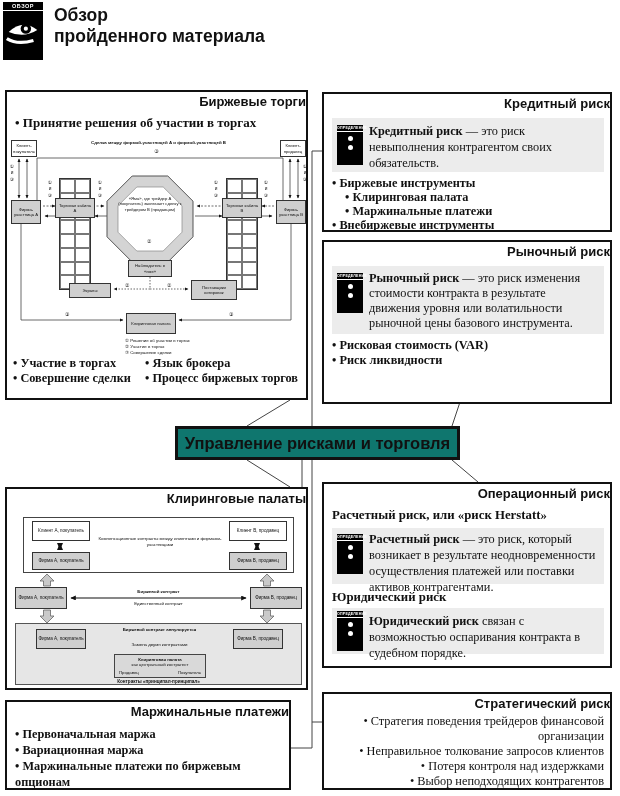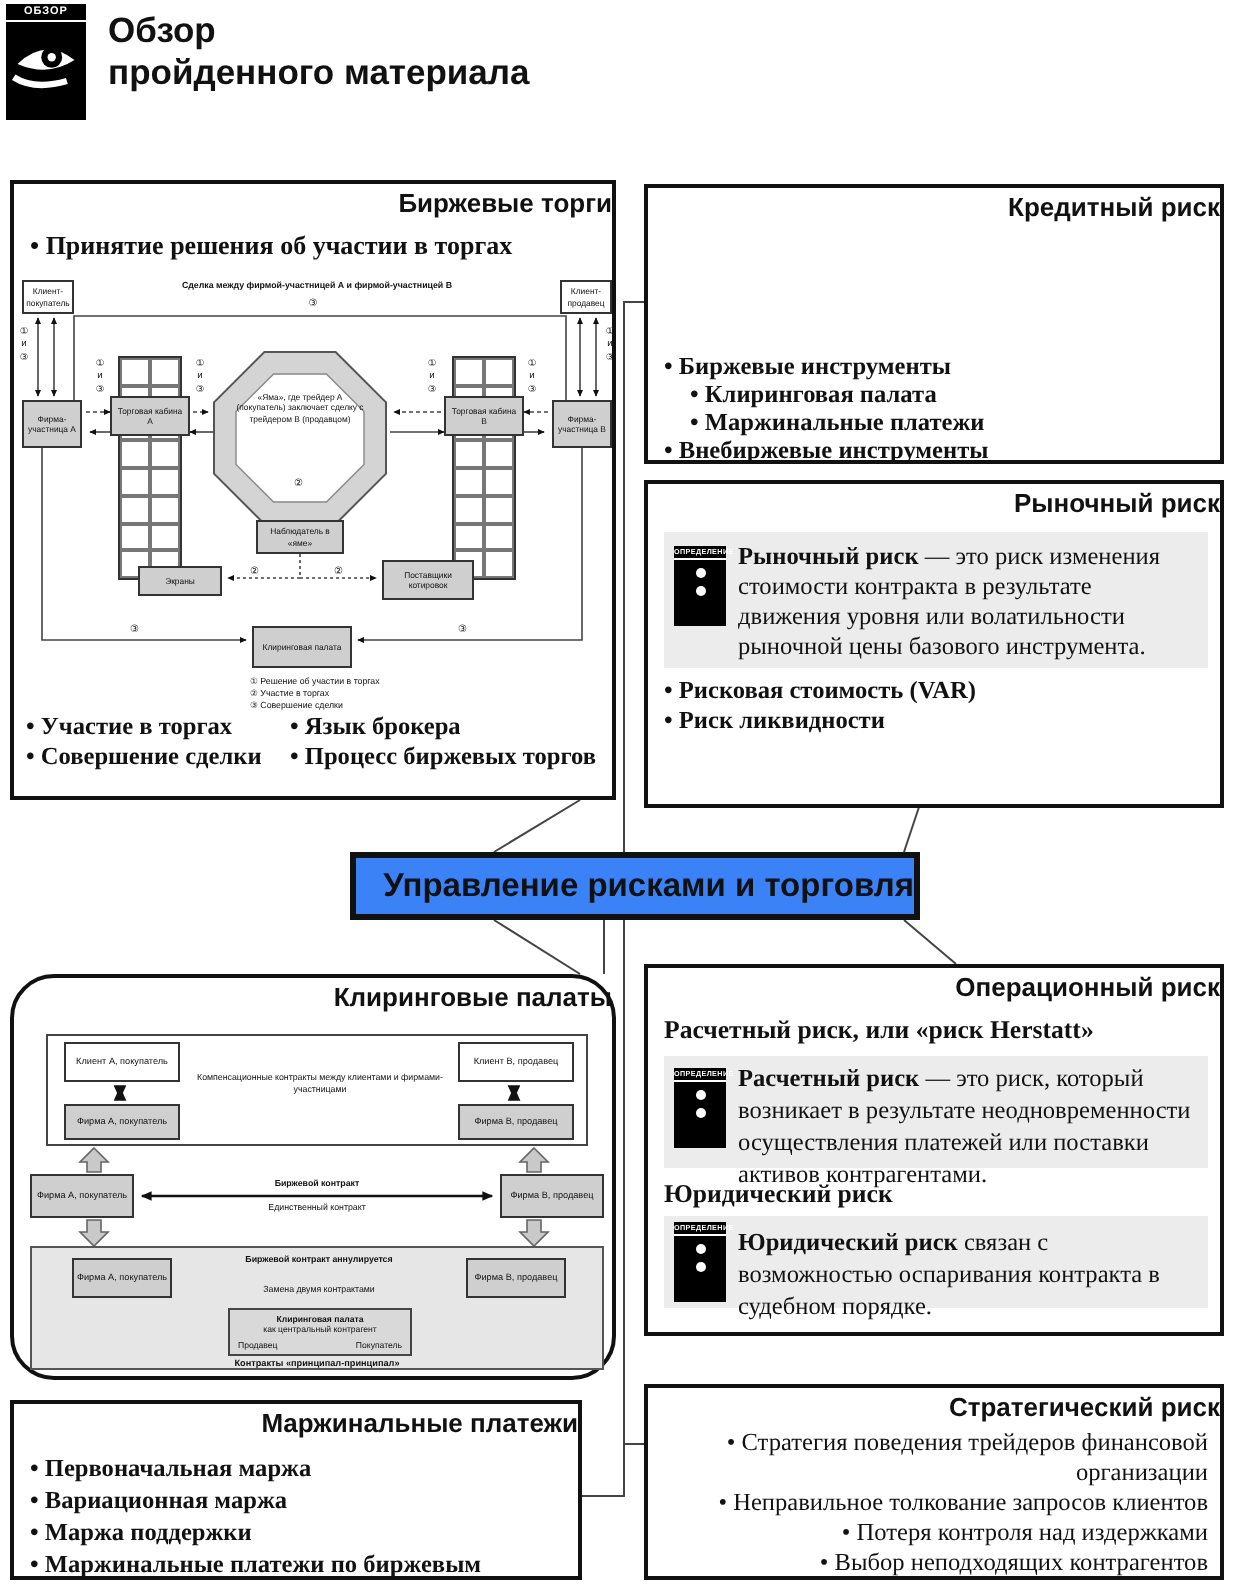--- a/index.html
+++ b/index.html
@@ -194,20 +194,30 @@
     <div class="bl">Совершение сделки</div>
   </div>
   <div class="abs serifb" style="left:138px;top:264px;width:162px;">
     <div class="bl">Язык брокера</div>
     <div class="bl">Процесс биржевых торгов</div>
   </div>
 </div>
 
 <div class="bigbox" style="left:322px;top:92px;width:290px;height:140px;">
   <div class="boxtitle">Кредитный риск</div>
+  <div class="defblock" style="left:8px;top:24px;width:272px;height:54px;">
+    <div class="defic">
+      <span class="t">ОПРЕДЕЛЕНИЕ</span>
+        <span class="d"></span>
+        <span class="d"></span>
+    </div>
+    <div class="deftxt">
+      <b>Кредитный риск</b><span> — это риск невыполнения контрагентом своих обязательств.</span>
+    </div>
+  </div>
   <div class="abs serifb" style="left:8px;top:82px;width:274px;line-height:14px;">
     <div class="bl">Биржевые инструменты</div>
     <div class="bl" style="margin-left:13px;">Клиринговая палата</div>
     <div class="bl" style="margin-left:13px;">Маржинальные платежи</div>
     <div class="bl">Внебиржевые инструменты</div>
   </div>
 </div>
 
 <div class="bigbox" style="left:322px;top:240px;width:290px;height:164px;">
   <div class="boxtitle">Рыночный риск</div>
@@ -220,25 +230,25 @@
     <div class="deftxt" style="line-height:15px;">
       <b>Рыночный риск</b><span> — это риск изменения стоимости контракта в результате движения уровня или волатильности рыночной цены базового инструмента.</span>
     </div>
   </div>
   <div class="abs serifb" style="left:8px;top:96px;width:274px;">
     <div class="bl">Рисковая стоимость (VAR)</div>
     <div class="bl">Риск ликвидности</div>
   </div>
 </div>
 
-<div class="abs" style="left:175px;top:426px;width:285px;height:34px;border:3px solid #111;background:#3b82f6;display:flex;align-items:center;justify-content:flex-end;">
+<div class="abs" style="left:175px;top:426px;width:285px;height:34px;border:3px solid #111;background:#0f766e;display:flex;align-items:center;justify-content:center;">
   <span style="font-size:16.5px;font-weight:bold;">Управление рисками и торговля</span>
 </div>
 
-<div class="bigbox" style="left:5px;top:487px;width:303px;height:203px;border-radius:22px;">
+<div class="bigbox" style="left:5px;top:487px;width:303px;height:203px;">
   <div class="boxtitle">Клиринговые палаты</div>
 
   <svg class="ov" width="303" height="203" viewBox="0 0 303 203">
     <defs>
       <marker id="ca" markerWidth="5" markerHeight="5" refX="4" refY="2" orient="auto-start-reverse">
         <path d="M0,0 L4.5,2 L0,4 Z" fill="#111"></path>
       </marker>
     </defs>
     <g stroke="#111" fill="none">
       <path d="M53,55 V60" stroke-width="1.6" marker-start="url(#ca)" marker-end="url(#ca)"></path>
@@ -310,21 +320,20 @@
       <b>Юридический риск</b><span> связан с возможностью оспаривания контракта в судебном порядке.</span>
     </div>
   </div>
 </div>
 
 <div class="bigbox" style="left:5px;top:700px;width:286px;height:90px;">
   <div class="boxtitle">Маржинальные платежи</div>
   <div class="abs serifb" style="left:8px;top:24px;width:272px;line-height:16px;">
     <div class="bl">Первоначальная маржа</div>
     <div class="bl">Вариационная маржа</div>
-    <div class="bl">Маржа поддержки</div>
     <div class="bl">Маржинальные платежи по биржевым опционам</div>
   </div>
 </div>
 
 <div class="bigbox" style="left:322px;top:692px;width:290px;height:98px;">
   <div class="boxtitle">Стратегический риск</div>
   <div class="abs serifr" style="left:12px;top:20px;width:268px;line-height:15px;text-align:right;">
     <div class="bl" style="padding-left:9px;text-indent:-9px;">Стратегия поведения трейдеров финансовой организации</div>
     <div class="bl">Неправильное толкование запросов клиентов</div>
     <div class="bl">Потеря контроля над издержками</div>

